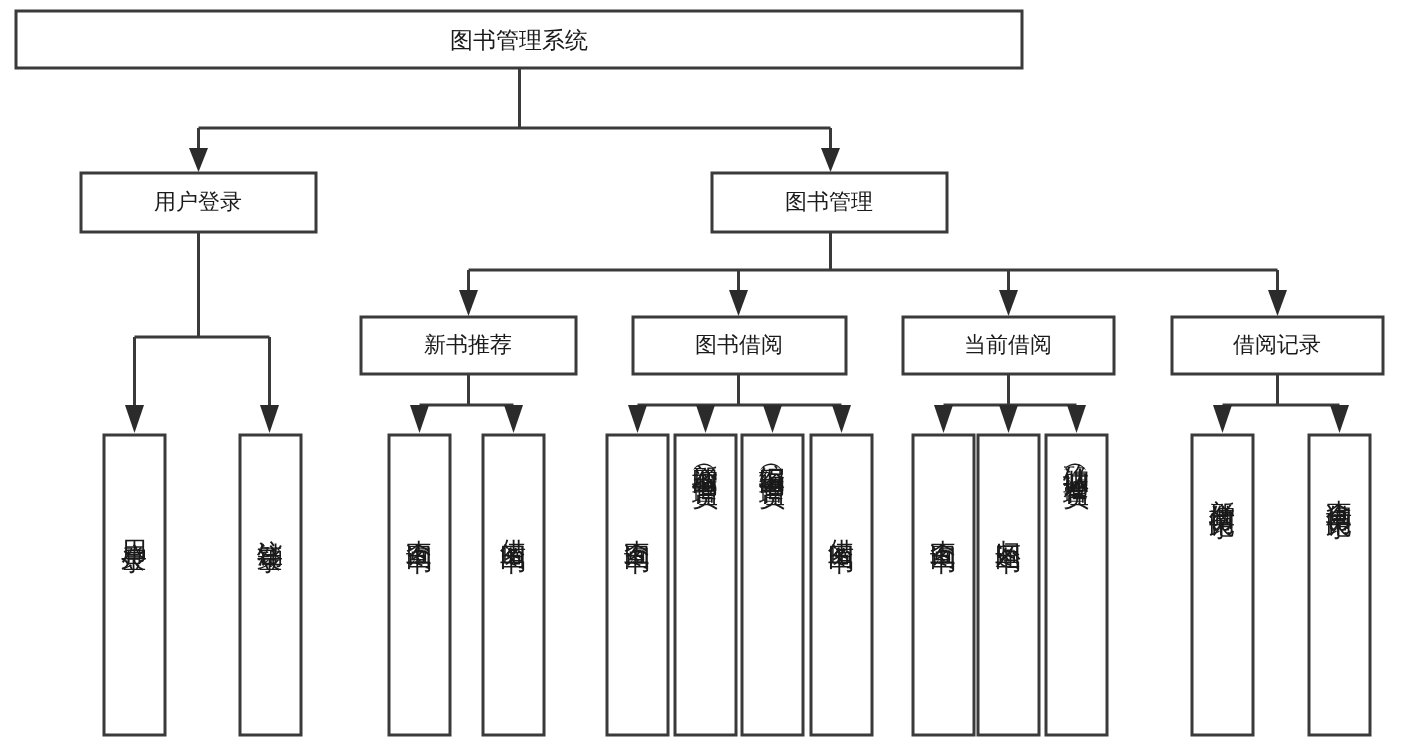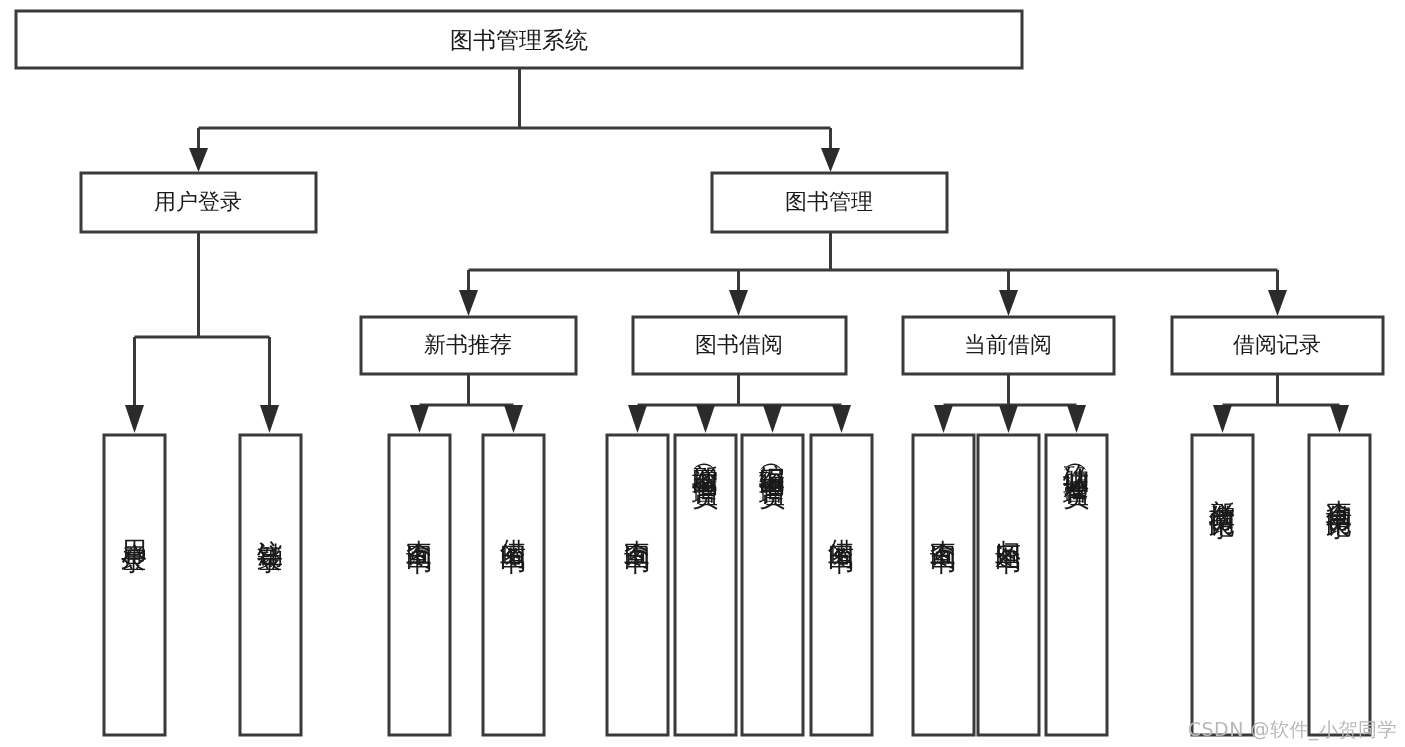--- a/index.html
+++ b/index.html
@@ -253,14 +253,13 @@
     <span class="vlabel-text" style="margin-top:8px;">确认归还（管理员）</span>
   </div>
 
   <div class="vlabel-wrap" style="left:1192px; top:435px; width:61px; height:300px;">
     <span class="vlabel-text" style="margin-top:44px;">新增借阅记录</span>
   </div>
   <div class="vlabel-wrap" style="left:1309px; top:435px; width:61px; height:300px;">
     <span class="vlabel-text" style="margin-top:44px;">查询借阅记录</span>
   </div>
 
-  <div class="watermark">CSDN @软件_小贺同学</div>
 </div>
 
 </body></html>

